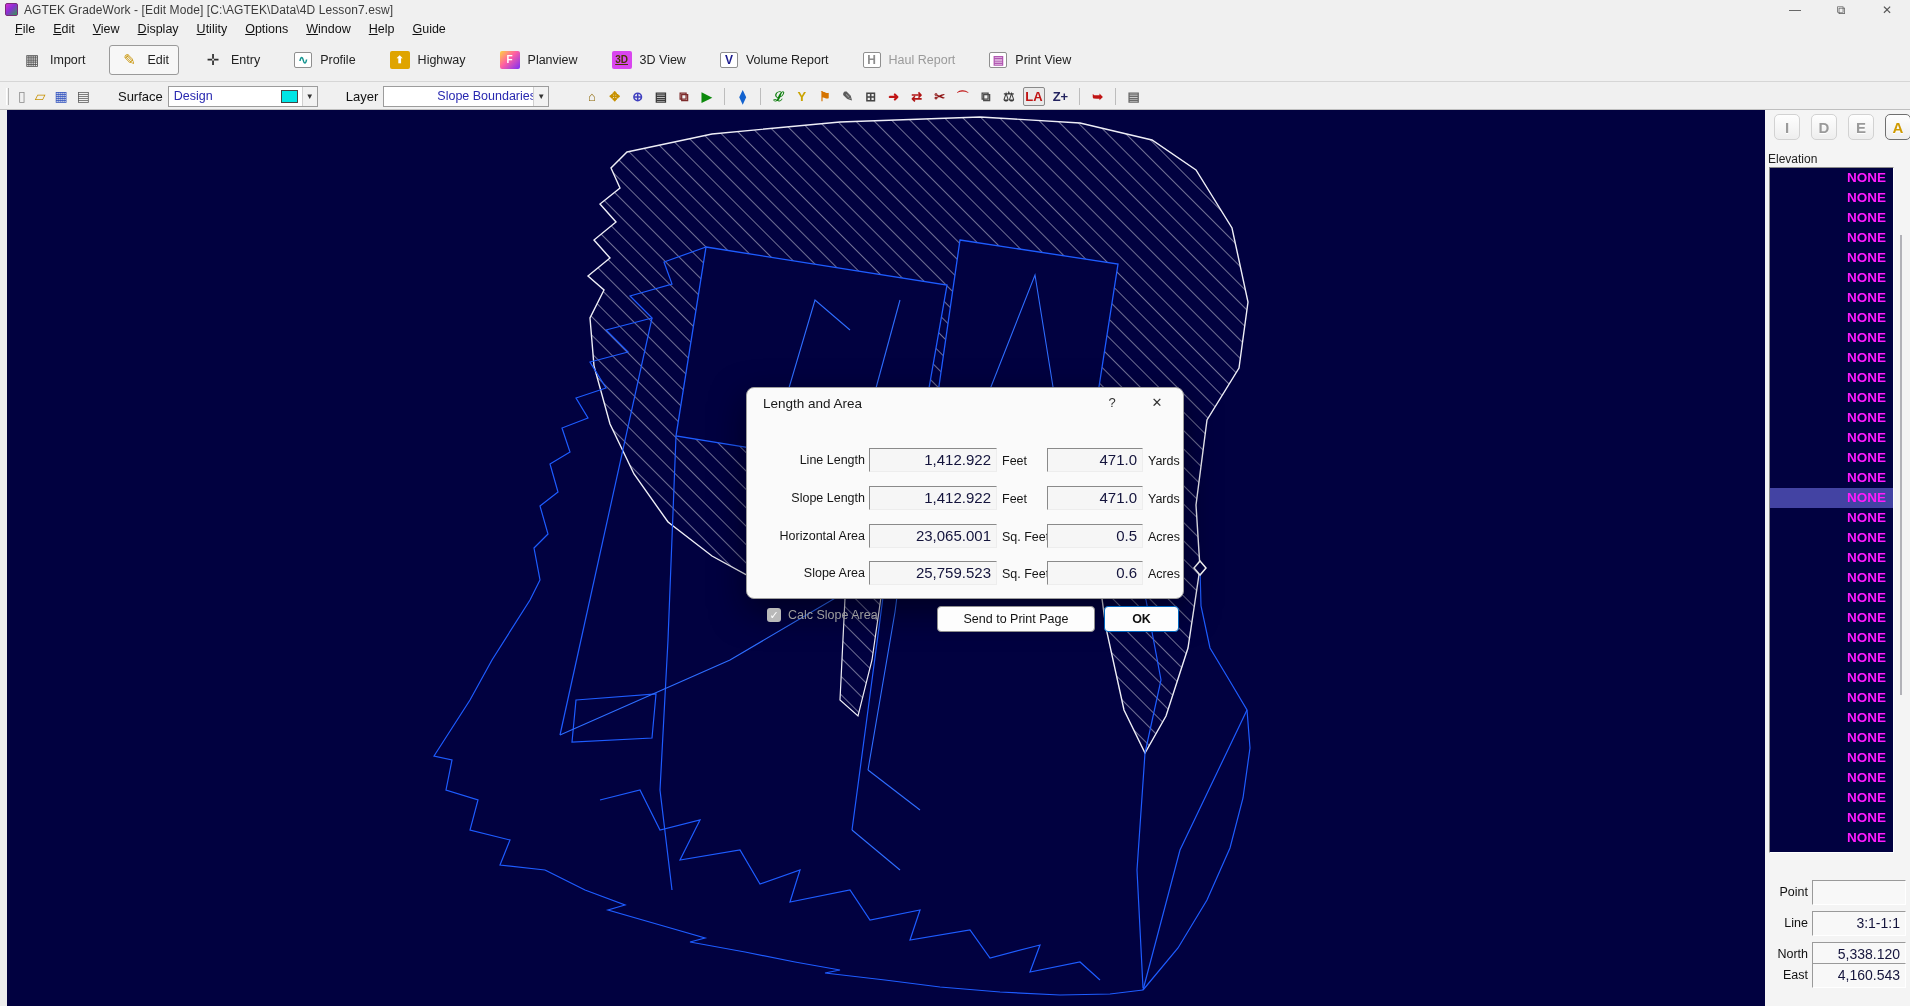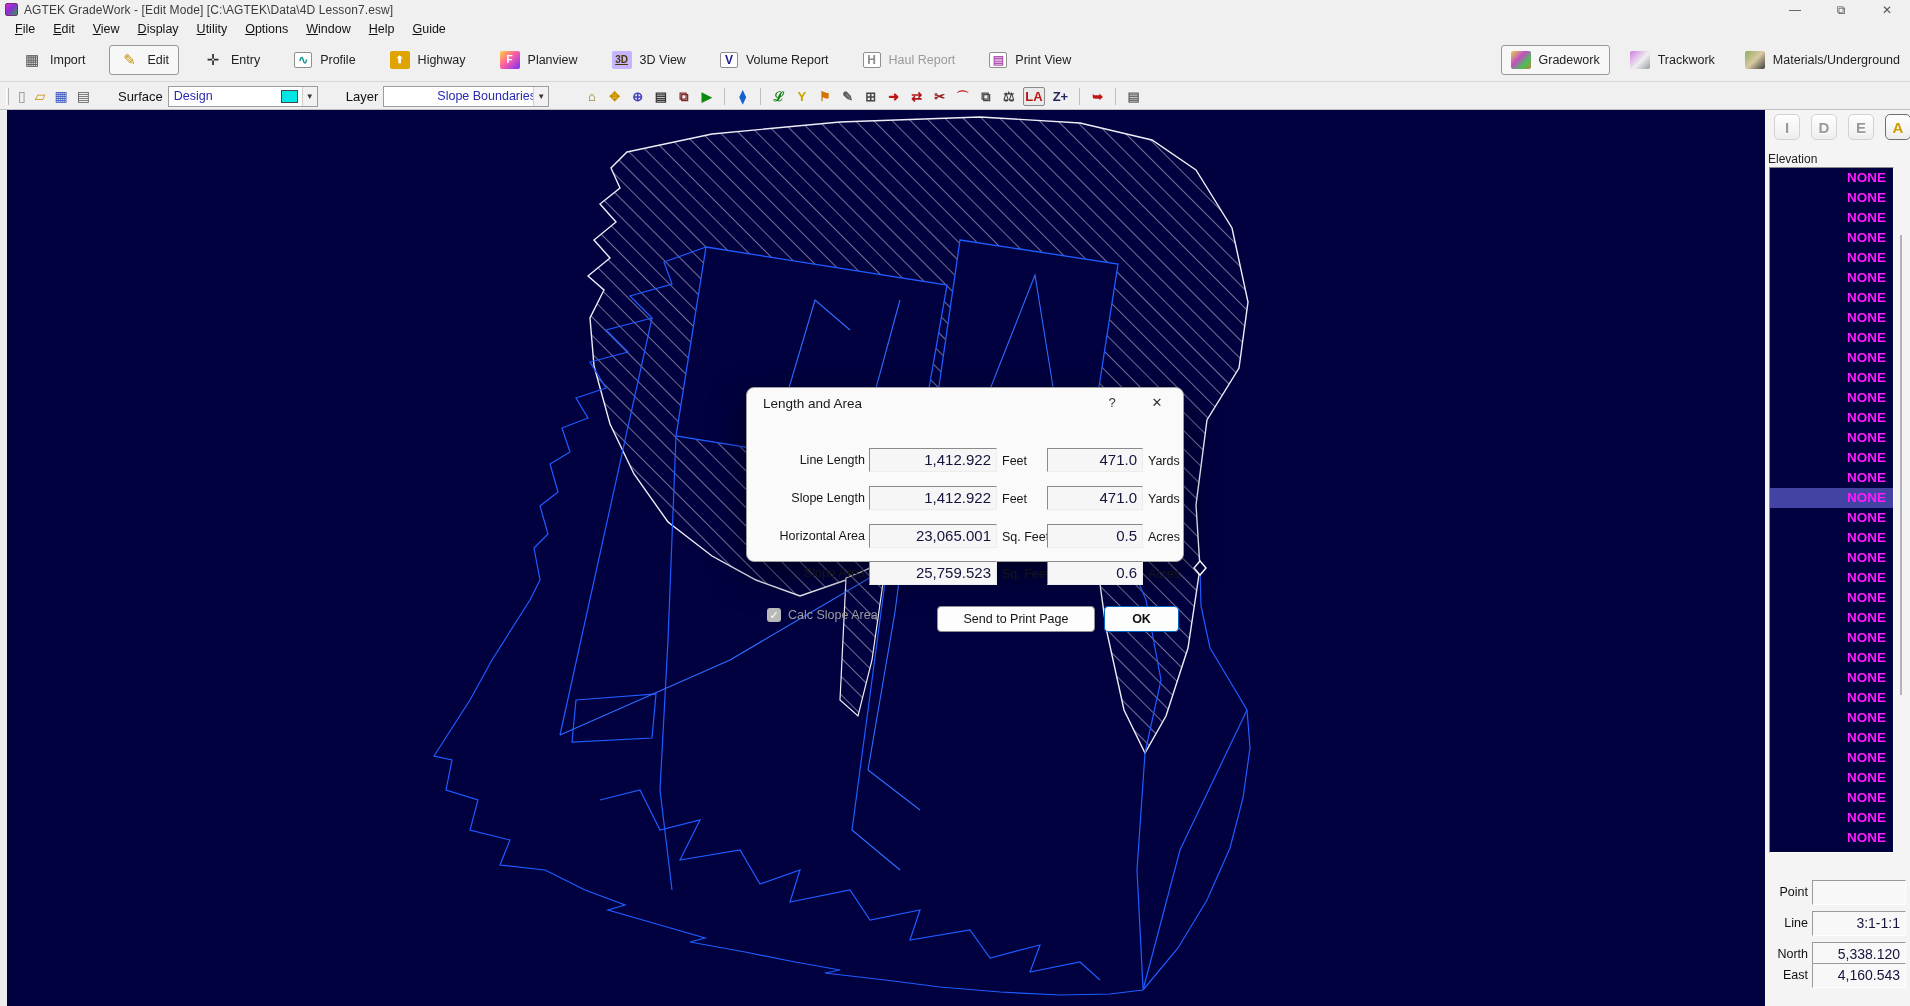--- a/index.html
+++ b/index.html
@@ -72,21 +72,21 @@
   .elevrow.hl{background:var(--list-hl);}
   .elevscroll{position:absolute; top:125px; left:135px; width:2px; height:460px; background:#b2b2b8;}
   .statusrows{position:absolute; top:770px; left:0; width:100%;}
   .srow{position:absolute; left:0; width:100%; height:25px;}
   .srow .slbl{position:absolute; right:102px; top:5px; font-size:12.5px; color:#111;}
   .srow .sfield{position:absolute; left:47px; top:0; width:94px; height:25px; background:#f8f8f8;
     border-top:1px solid #9a9a9a; border-left:1px solid #9a9a9a; border-right:1px solid #fff; border-bottom:1px solid #fff;
     font-size:14px; color:#14143c; text-align:right; line-height:23px; padding-right:5px;}
 
   
-  .dialog{position:absolute; left:746px; top:387px; width:438px; height:175px; background:#fafafa;
+  .dialog{position:absolute; left:746px; top:387px; width:438px; height:212px; background:#fafafa;
     border:1px solid #9e9e9e; border-radius:8px; box-shadow:0 12px 34px rgba(0,0,10,.55); }
   .dlgtitle{position:absolute; top:0; left:0; width:100%; height:30px;}
   .dlgtitle .t{position:absolute; left:16px; top:8px; font-size:13.5px; color:#1a1a1a;}
   .dlgtitle .help{position:absolute; left:356px; top:7px; width:18px; text-align:center; font-size:13px; color:#333;}
   .dlgtitle .close{position:absolute; left:400px; top:7px; width:20px; text-align:center; font-size:13px; color:#333;}
   .drow{position:absolute; left:0; width:100%; height:24px;}
   .drow .dlabel{position:absolute; right:318px; top:5px; font-size:12.5px; color:#161616; white-space:nowrap;}
   .dfield{position:absolute; top:0; height:24px; background:#f6f6f6;
     border-top:1.5px solid #8a8a8a; border-left:1.5px solid #8a8a8a; border-right:1px solid #ededed; border-bottom:1px solid #ededed;
     font-size:15px; color:#14143c; text-align:right; line-height:21px; padding-right:5px;}
@@ -149,48 +149,34 @@
         </div>
         <div class="tbtn">
           <span class="ticon bgfill" style="color: rgb(255, 255, 255); background: rgb(223, 164, 0);">⬆</span>
           <span class="lbl">Highway</span>
         </div>
         <div class="tbtn">
           <span class="ticon bgfill" style="color: rgb(255, 255, 255); background: linear-gradient(135deg, rgb(255, 210, 63) 0%, rgb(255, 95, 162) 45%, rgb(123, 47, 247) 100%);">F</span>
           <span class="lbl">Planview</span>
         </div>
         <div class="tbtn">
-          <span class="ticon bgfill" style="color: rgb(74, 56, 0); background: #c4b5fd; text-decoration: underline;">3D</span>
+          <span class="ticon bgfill" style="color: rgb(74, 56, 0); background: #d946ef; text-decoration: underline;">3D</span>
           <span class="lbl">3D View</span>
         </div>
         <div class="tbtn">
           <span class="ticon boxed" style="color: rgb(27, 27, 142);">V</span>
           <span class="lbl">Volume Report</span>
         </div>
         <div class="tbtn dis">
           <span class="ticon boxed" style="color: rgb(141, 141, 141);">H</span>
           <span class="lbl">Haul Report</span>
         </div>
         <div class="tbtn">
           <span class="ticon boxed" style="color: rgb(178, 87, 178);">▤</span>
           <span class="lbl">Print View</span>
-        </div>
-      </div>
-    <div class="tb1-right" id="tb1-right">
-        <div class="tbtn sel">
-          <span class="ticon bgfill" style="color: rgb(34, 34, 34); background: linear-gradient(135deg, rgb(232, 212, 77) 0%, rgb(194, 79, 194) 40%, rgb(77, 189, 90) 70%, rgb(176, 135, 63) 100%);"></span>
-          <span class="lbl">Gradework</span>
-        </div>
-        <div class="tbtn">
-          <span class="ticon bgfill" style="color: rgb(34, 34, 34); background: linear-gradient(135deg, rgb(207, 127, 224) 0%, rgb(239, 239, 239) 55%, rgb(154, 154, 168) 100%);"></span>
-          <span class="lbl">Trackwork</span>
-        </div>
-        <div class="tbtn">
-          <span class="ticon bgfill" style="color: rgb(34, 34, 34); background: linear-gradient(135deg, rgb(143, 174, 90) 0%, rgb(217, 201, 163) 50%, rgb(60, 60, 60) 100%);"></span>
-          <span class="lbl">Materials/Underground</span>
         </div>
       </div>
   </div>
 
   <div class="toolbar2">
     <div class="grip"></div>
     <div class="fileicons" id="fileicons">
         <span class="fi" style="color: rgb(138, 138, 138);">▯</span>
         <span class="fi" style="color: rgb(199, 145, 0);">▱</span>
         <span class="fi" style="color: rgb(45, 79, 190);">▦</span>

